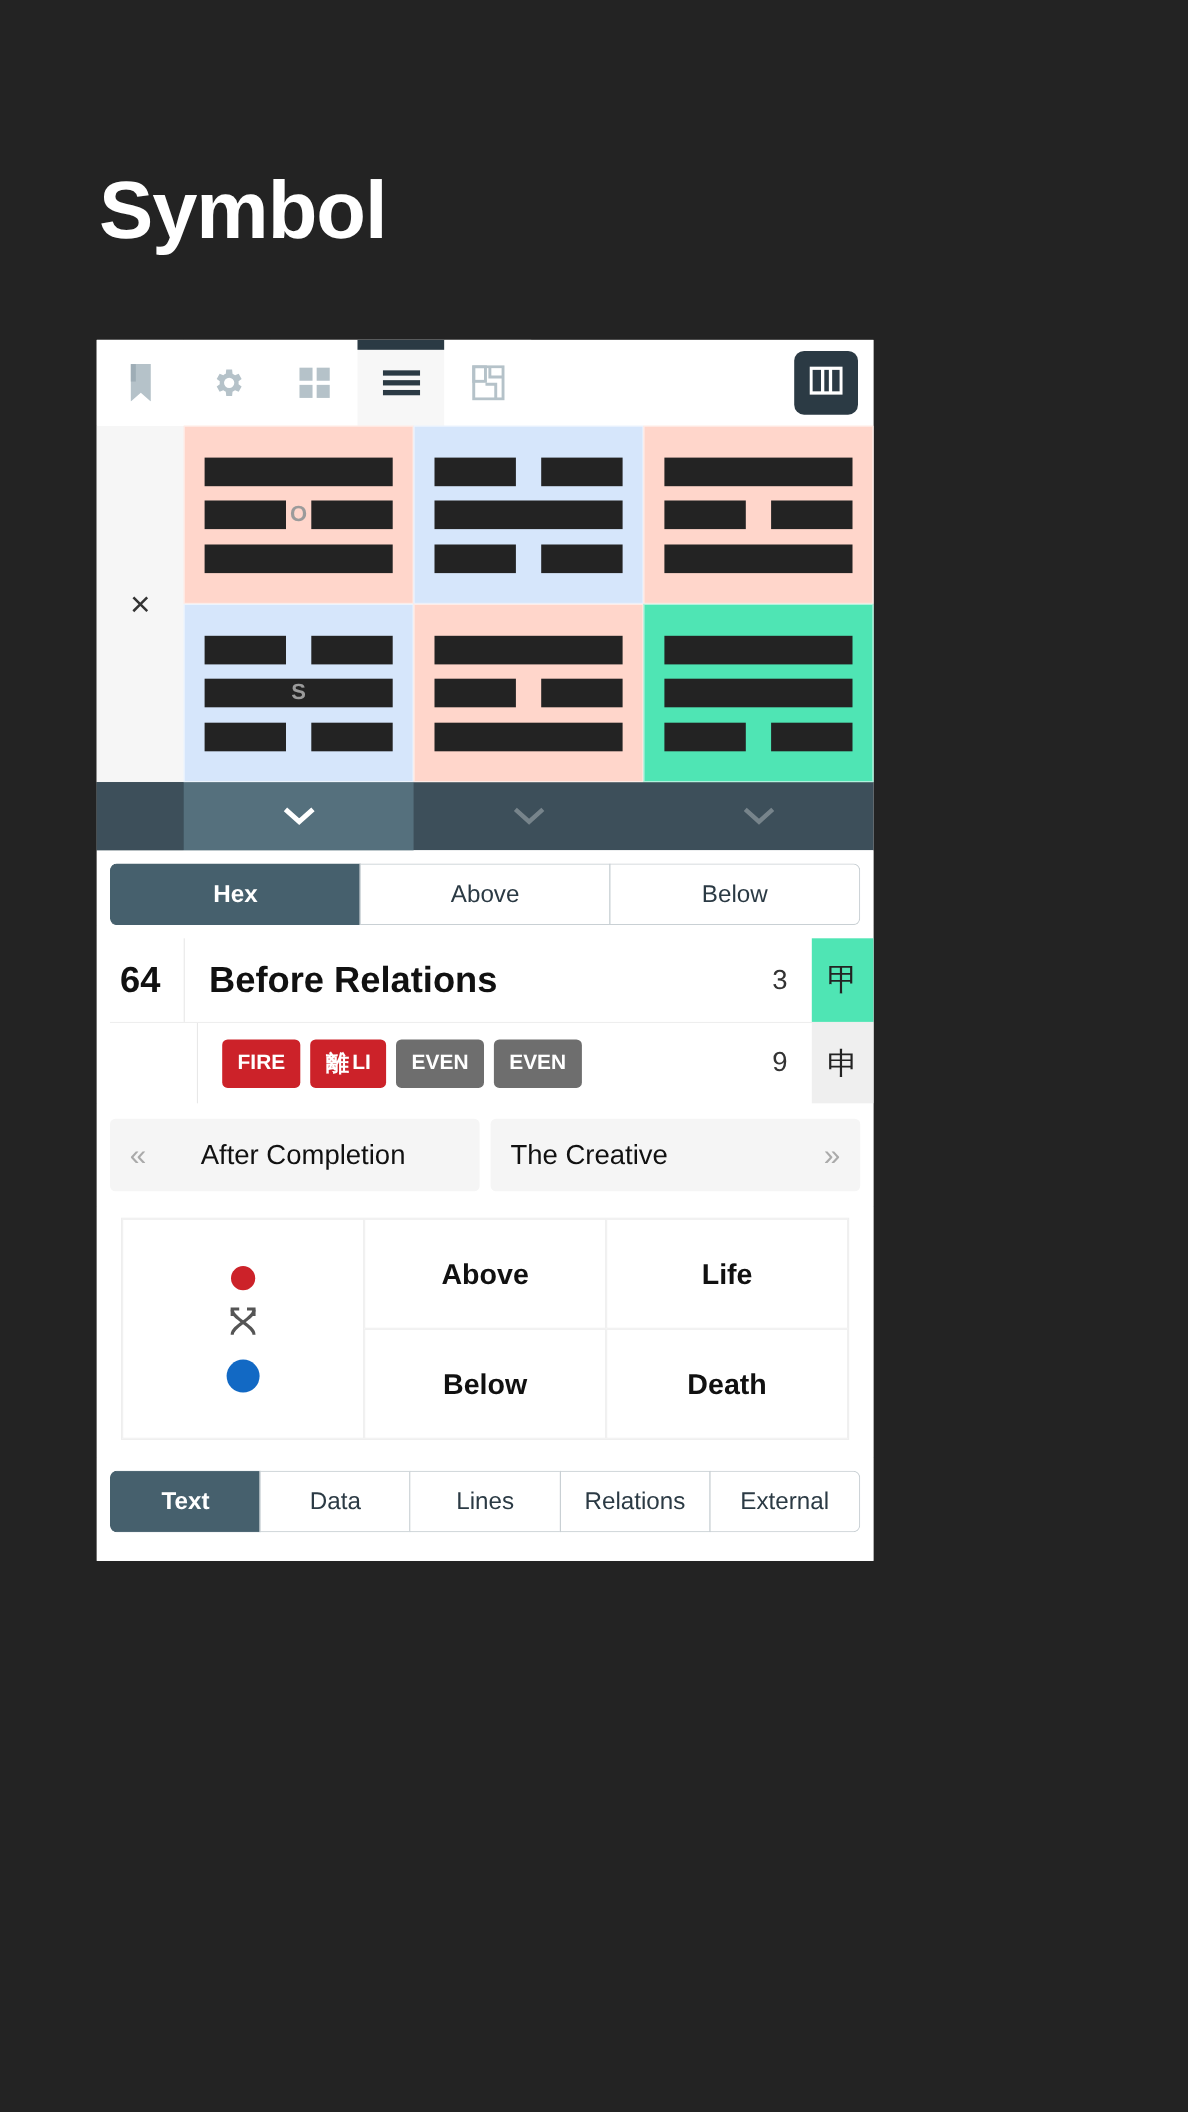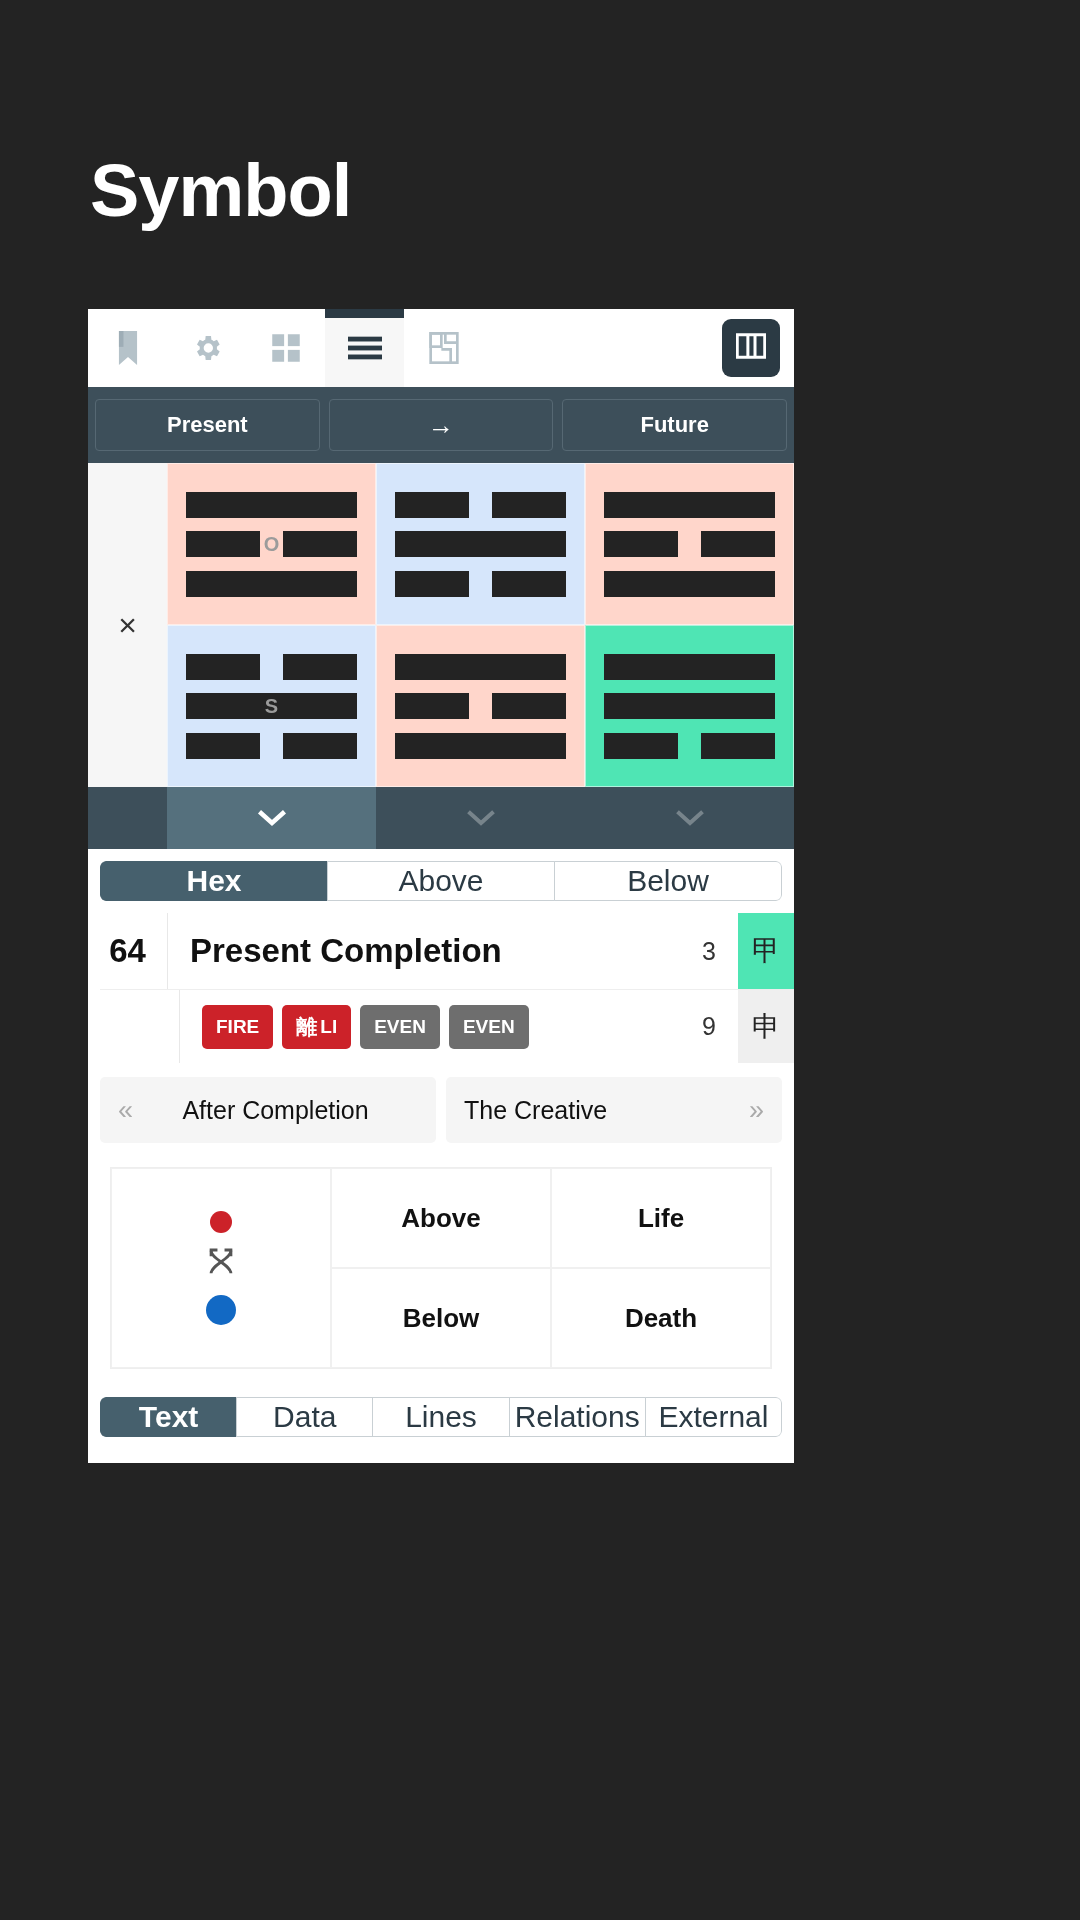--- a/index.html
+++ b/index.html
@@ -159,25 +159,25 @@
 
   
   .tab-wrap { background: #ffffff; padding: 12px 12px 0 12px; }
   .seg-tabs {
     display: flex;
     border-radius: 6px;
     overflow: hidden;
   }
   .seg-tab {
     flex: 1;
-    height: 40px;
+    height: 56px;
     display: flex;
     align-items: center;
     justify-content: center;
-    font-size: 30px;
+    font-size: 22px;
     color: #2b3a44;
     background: #ffffff;
     border: 1px solid #c9d0d4;
     margin-left: -1px;
   }
   .seg-tab:first-child { margin-left: 0; border-radius: 6px 0 0 6px; }
   .seg-tab:last-child { border-radius: 0 6px 6px 0; }
   .seg-tab.active {
     background: #46606d;
     color: #ffffff;
@@ -334,25 +334,20 @@
       <span>
         <svg width="30" height="26" viewBox="0 0 24 20">
             <rect x="1" y="1" width="22" height="18" fill="none" stroke="#ffffff" stroke-width="2.4"></rect>
             <rect x="8.3" y="1" width="2.4" height="18" fill="#ffffff"></rect>
             <rect x="14" y="1" width="2.4" height="18" fill="#ffffff"></rect>
           </svg>
       </span>
     </div>
   </div>
 
-  <div class="timebar">
-    <div class="time-btn">Present</div>
-    <div class="time-btn arrow">→</div>
-    <div class="time-btn">Future</div>
-  </div>
 
   <div class="tri-grid">
     <div class="tri-close">×</div>
     <div class="tri-cell" style="background: rgb(255, 214, 203);">
         <div class="tri-line yang">
           <span class="seg"></span>
         </div>
         <div class="tri-line yin">
           <span class="seg"></span>
           <span class="seg"></span>
@@ -450,21 +445,21 @@
     <div class="seg-tabs">
       <div class="seg-tab active">Hex</div>
       <div class="seg-tab">Above</div>
       <div class="seg-tab">Below</div>
     </div>
   </div>
 
   <div class="hex-info">
     <div class="hex-row">
       <div class="hex-num">64</div>
-      <div class="hex-name">Present Completion</div>
+      <div class="hex-name">Before Relations</div>
       <div class="hex-count">3</div>
       <div class="hex-glyph green">甲</div>
     </div>
     <div class="hex-row second">
       <div></div>
       <div class="badges">
           <div class="badge red">
             <span>FIRE</span>
           </div>
           <div class="badge red">

